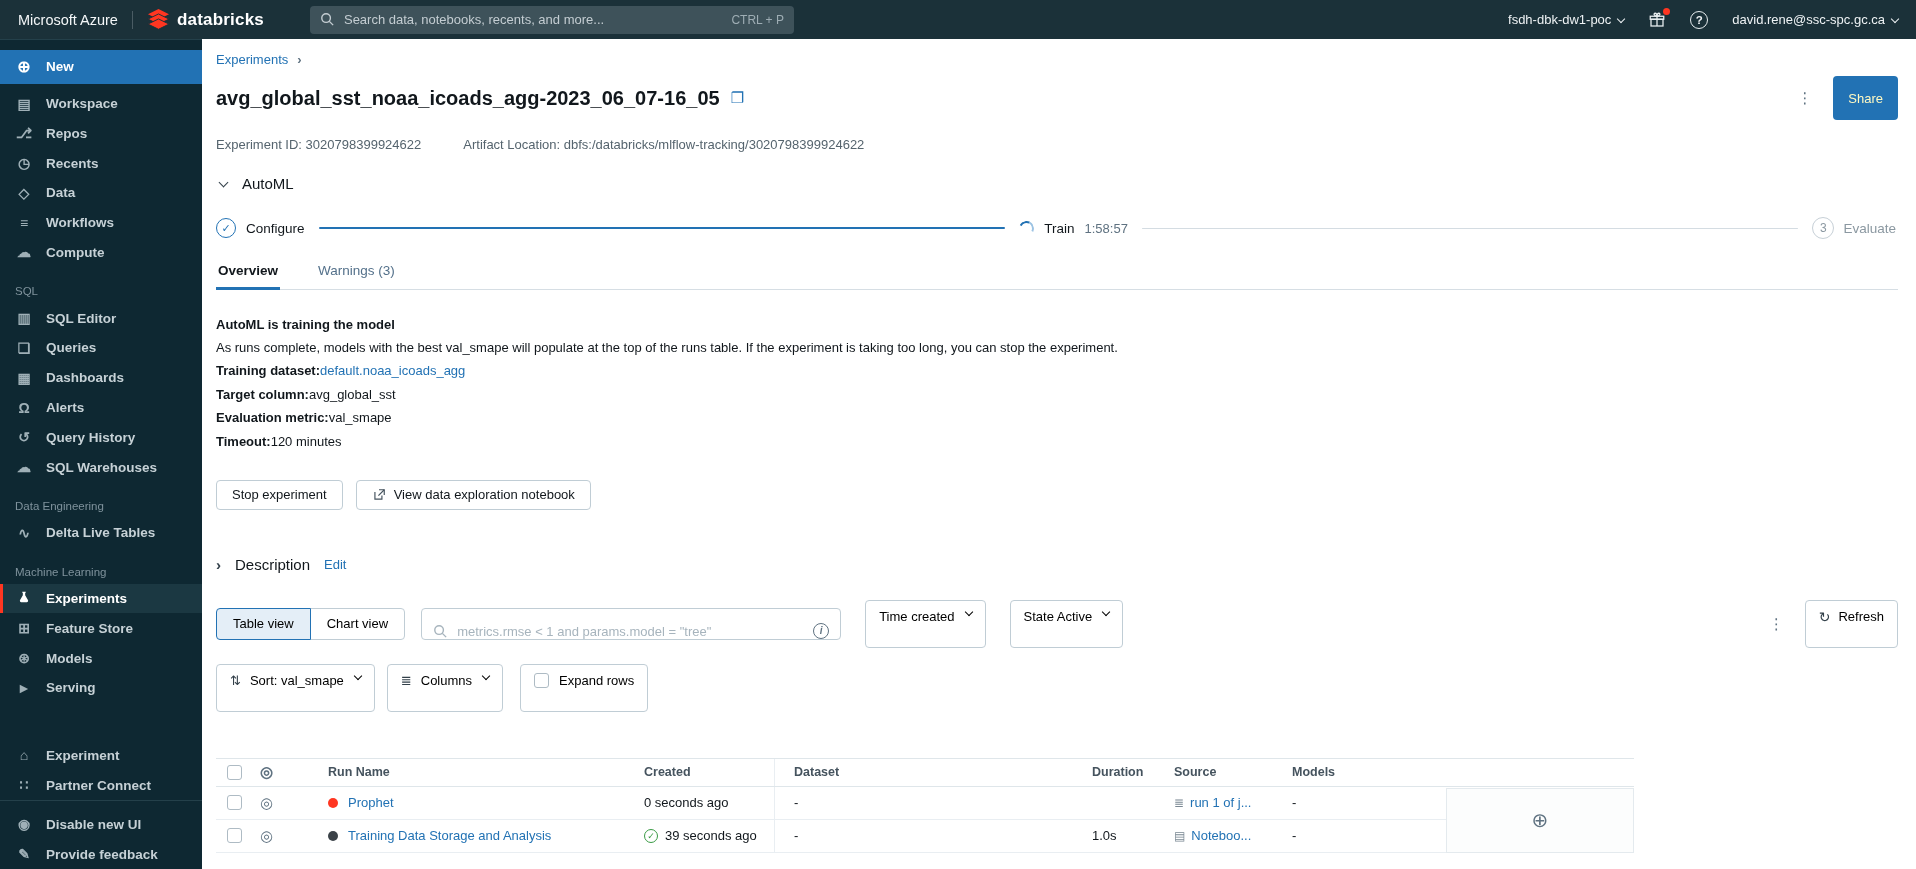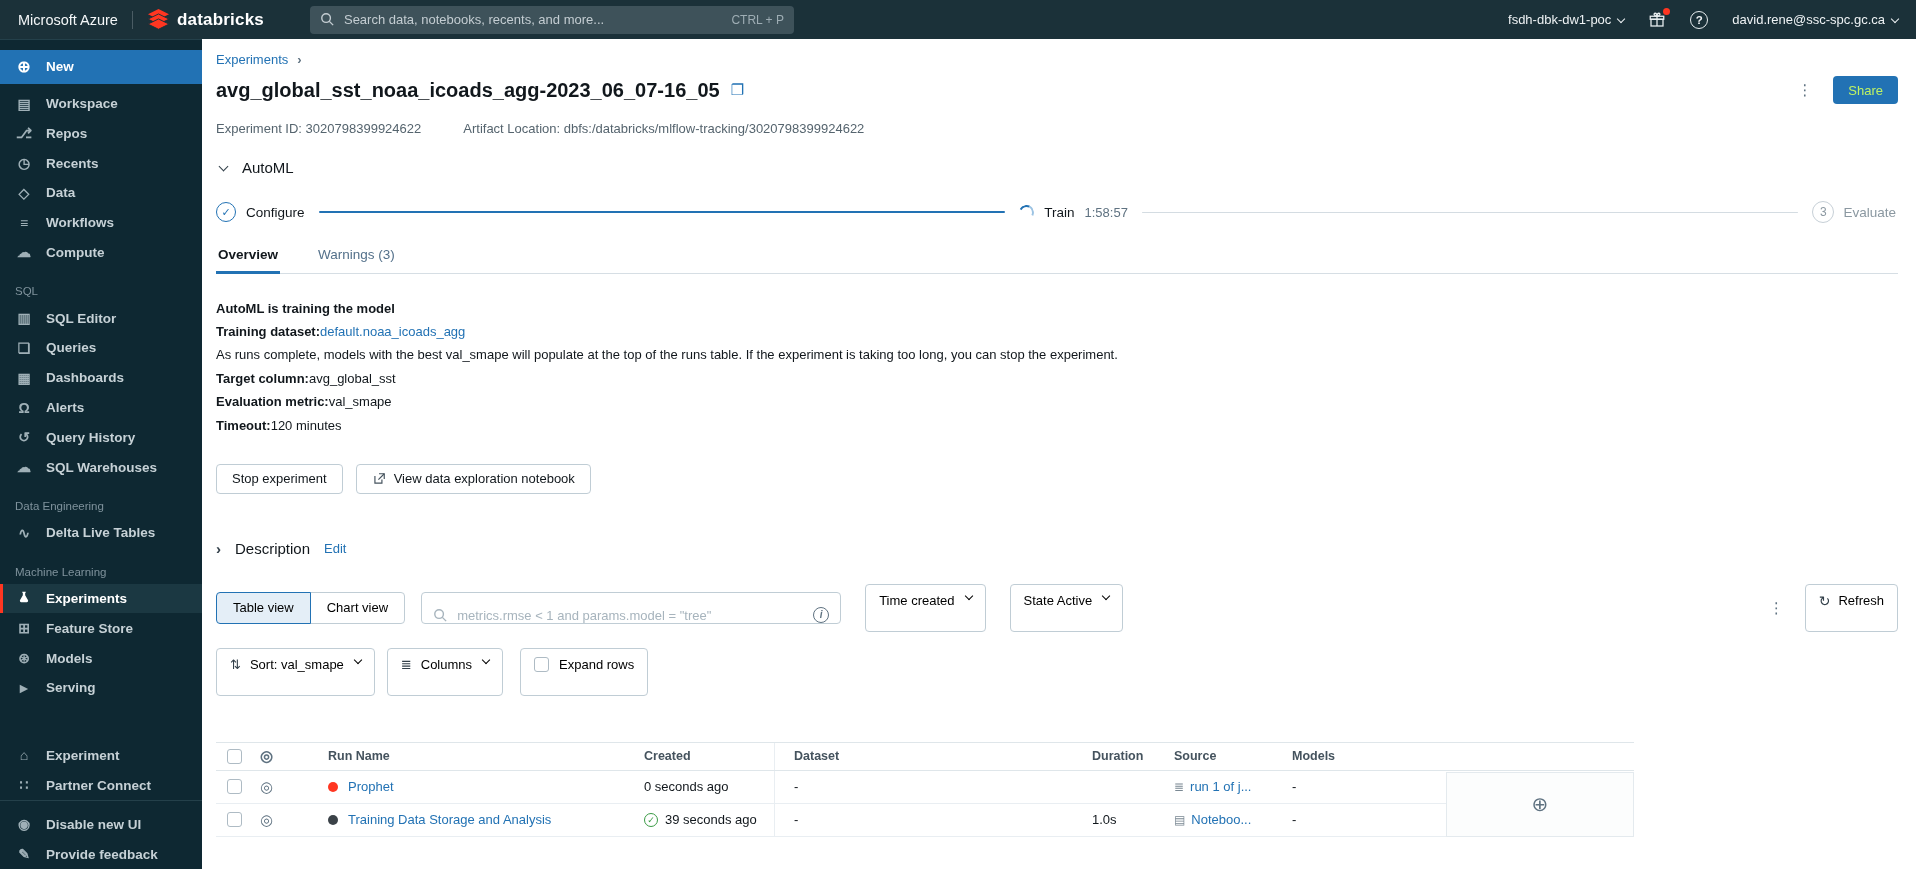--- a/index.html
+++ b/index.html
@@ -41,21 +41,21 @@
   
   main{flex:1;padding:13px 18px 0 14px;position:relative;overflow:hidden}
   .breadcrumb{display:flex;align-items:center;gap:9px;font-size:13px}
   .bc-link{color:#2272b4;cursor:pointer}
   .bc-sep{color:#5f7281;font-weight:700}
   .title-row{display:flex;align-items:center;margin-top:9px}
   .page-title{font-size:20px;font-weight:700;color:#11171c}
   .copy-ico{color:#2272b4;margin-left:11px;font-size:15px;cursor:pointer}
   .title-actions{margin-left:auto;display:flex;align-items:center;gap:20px}
   .kebab{color:#5f7281;font-size:15px;letter-spacing:1px;cursor:pointer}
-  .share-btn{background:#2272b4;color:#bef264;border:0;border-radius:4px;height:28px;padding:0 15px;font-size:13px;font-family:inherit;cursor:pointer}
+  .share-btn{background:#2272b4;color:#fef9c3;border:0;border-radius:4px;height:44px;padding:0 15px;font-size:13px;font-family:inherit;cursor:pointer}
   .meta-row{margin-top:17px;display:flex;gap:42px;color:#55646e;font-size:13px}
   .automl-row{margin-top:23px;display:flex;align-items:center;gap:15px;font-size:15px;color:#11171c}
   .automl-row .chev{color:#33404a;width:7px;height:7px;margin:0 0 3px 4px}
 
   
   .stepper{margin-top:24px;display:flex;align-items:center;height:24px;padding-right:2px}
   .step-done{width:20px;height:20px;border:1.5px solid #2272b4;border-radius:50%;color:#2272b4;display:flex;align-items:center;justify-content:center;font-size:11px;flex-shrink:0}
   .step-label{margin-left:10px;font-size:13.5px;white-space:nowrap}
   .sline{height:2px;border-radius:1px;background:#2272b4;flex-grow:685;margin:0 14px}
   .sline.gray{background:#d4dce2;flex-grow:655;height:1px}
@@ -310,24 +310,24 @@
       <span class="step-num">3</span>
       <span class="step-future">Evaluate</span>
     </div>
 
     <div class="tabs">
       <span class="tab active">Overview</span>
       <span class="tab">Warnings (3)</span>
     </div>
 
     <div class="ov-heading">AutoML is training the model</div>
+    <div class="ov-line">As runs complete, models with the best val_smape will populate at the top of the runs table. If the experiment is taking too long, you can stop the experiment.</div>
     <div class="ov-line">
       <span class="ov-label">Training dataset:</span><span class="link">default.noaa_icoads_agg</span>
     </div>
-    <div class="ov-line">As runs complete, models with the best val_smape will populate at the top of the runs table. If the experiment is taking too long, you can stop the experiment.</div>
     <div class="ov-line">
       <span class="ov-label">Target column:</span><span>avg_global_sst</span>
     </div>
     <div class="ov-line">
       <span class="ov-label">Evaluation metric:</span><span>val_smape</span>
     </div>
     <div class="ov-line">
       <span class="ov-label">Timeout:</span><span>120 minutes</span>
     </div>
 

